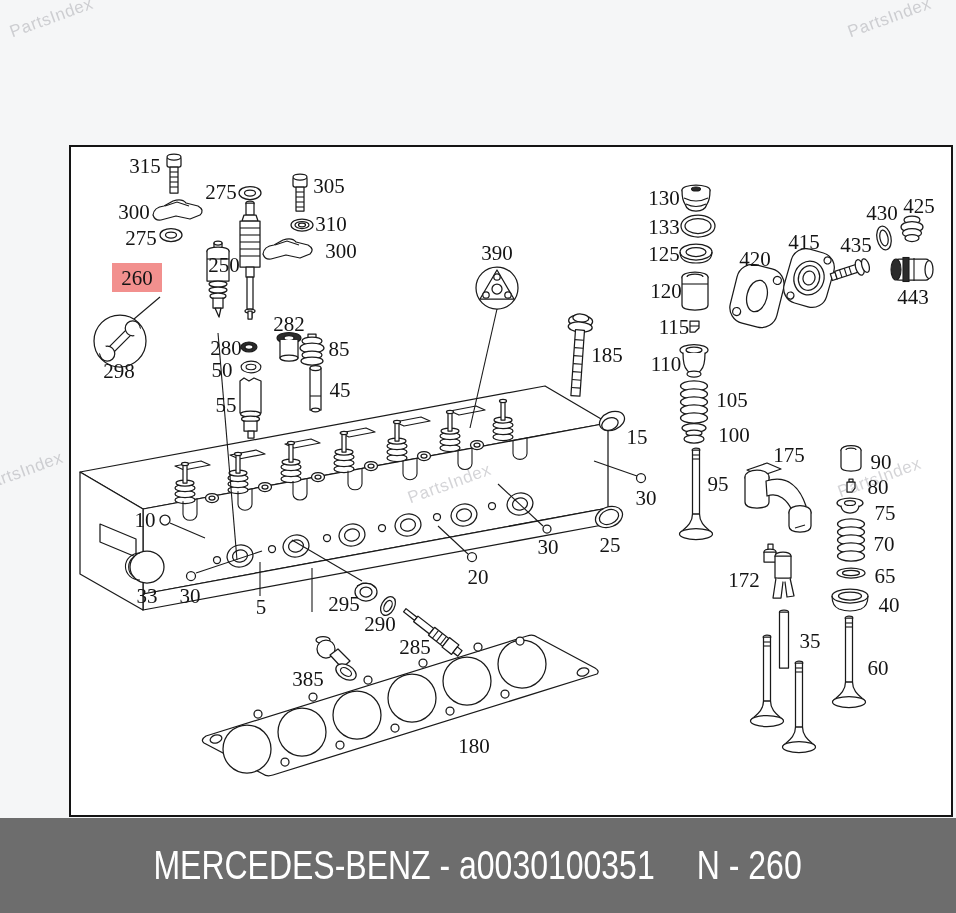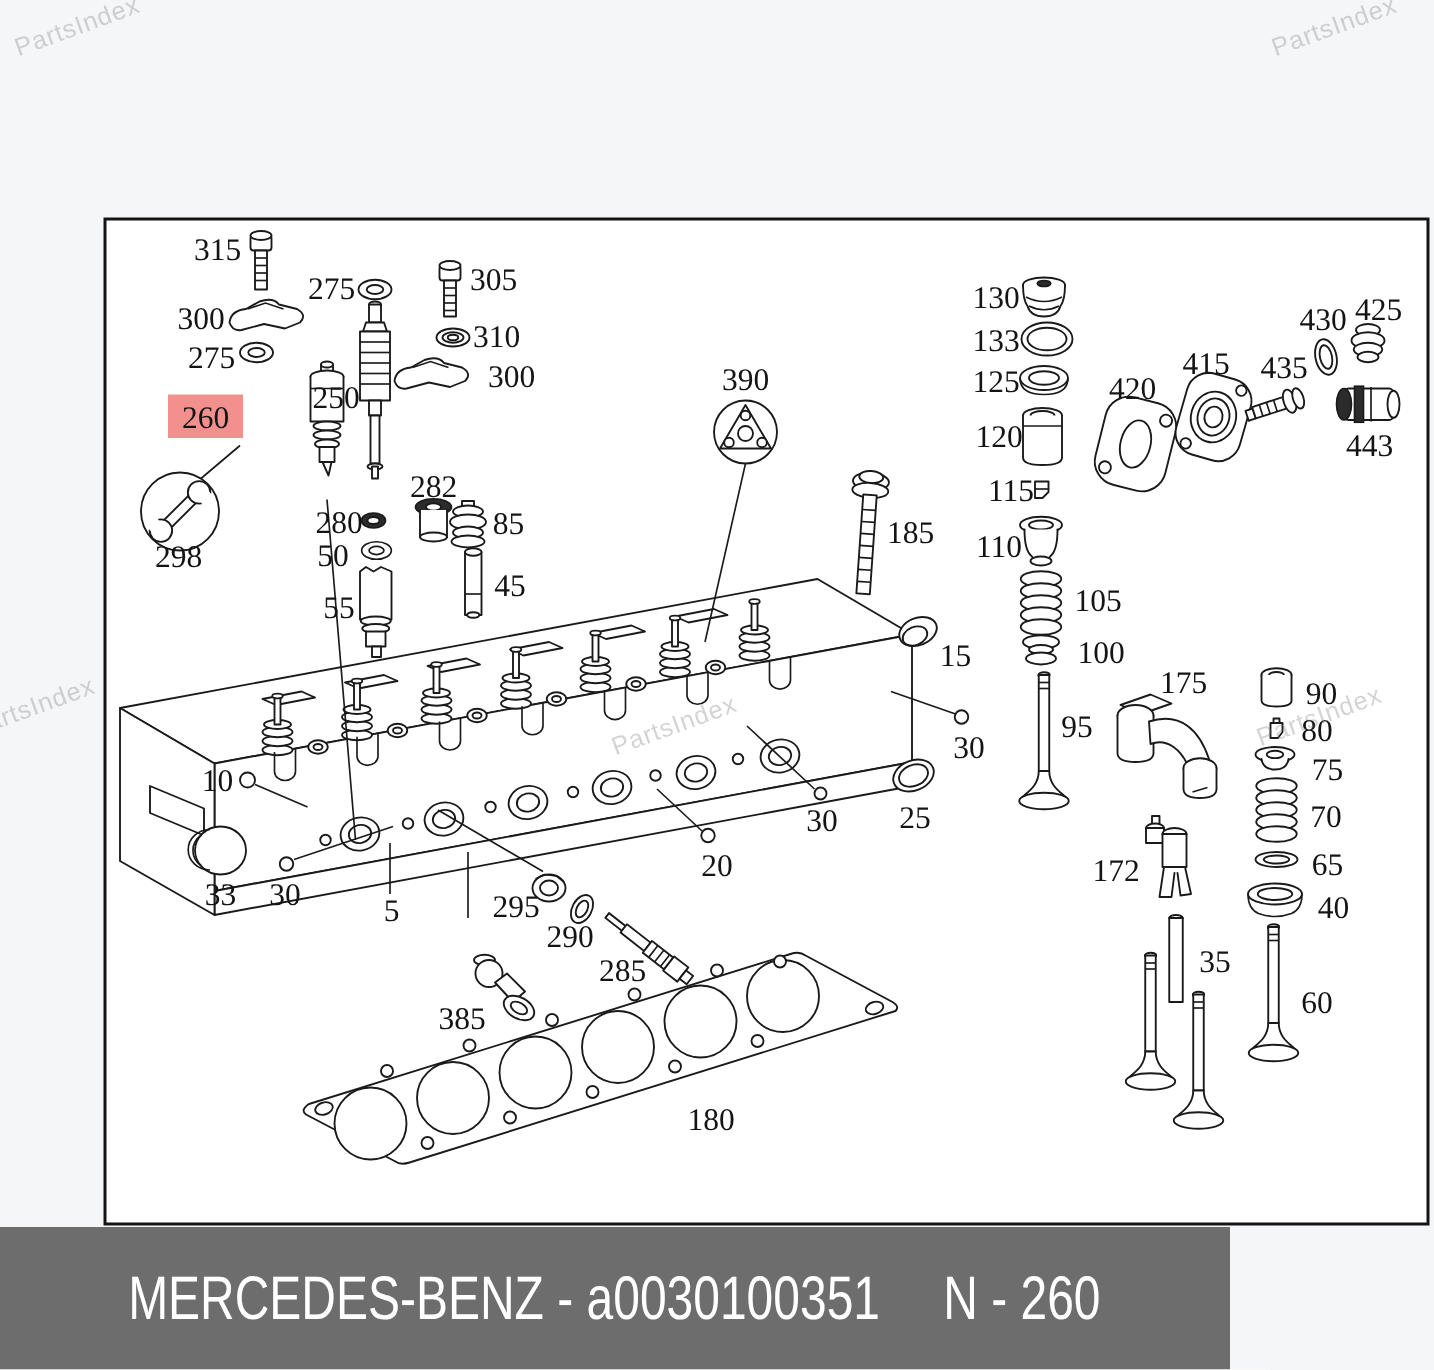--- a/index.html
+++ b/index.html
@@ -3,21 +3,21 @@
 <meta charset="utf-8">
 <style>
   html,body{margin:0;padding:0;}
   .page{position:relative;width:956px;height:913px;background:#f5f6f7;overflow:hidden;
         font-family:"Liberation Sans",sans-serif;}
   .frame{position:absolute;left:69px;top:145px;width:884px;height:672px;background:#ffffff;
          border:2px solid #141414;box-sizing:border-box;z-index:1;}
   svg.diagram{position:absolute;left:0;top:0;z-index:2;pointer-events:none;}
   .wm{position:absolute;color:rgba(120,122,132,0.32);font-size:17px;letter-spacing:.6px;
       transform:rotate(-20deg);white-space:nowrap;z-index:3;}
-  .footer{position:absolute;left:0;top:818px;width:820px;height:95px;background:#6d6d6d;
+  .footer{position:absolute;left:0;top:818px;width:956px;height:95px;background:#6d6d6d;
           display:flex;align-items:center;justify-content:center;z-index:4;}
   .footer-text{display:flex;gap:54px;color:#ffffff;font-size:41px;line-height:1;
                transform:scaleX(.78);white-space:nowrap;}
   
   .art{stroke:#1a1a1a;stroke-width:1.25;fill:#ffffff;stroke-linejoin:round;stroke-linecap:round;}
   .ln{stroke:#1a1a1a;stroke-width:1.1;fill:none;}
   .dk{stroke:#1a1a1a;stroke-width:1.1;fill:#2b2b2b;}
   text.plbl{font-family:"Liberation Serif",serif;font-size:21px;fill:#141414;
             text-anchor:middle;}
 </style>

